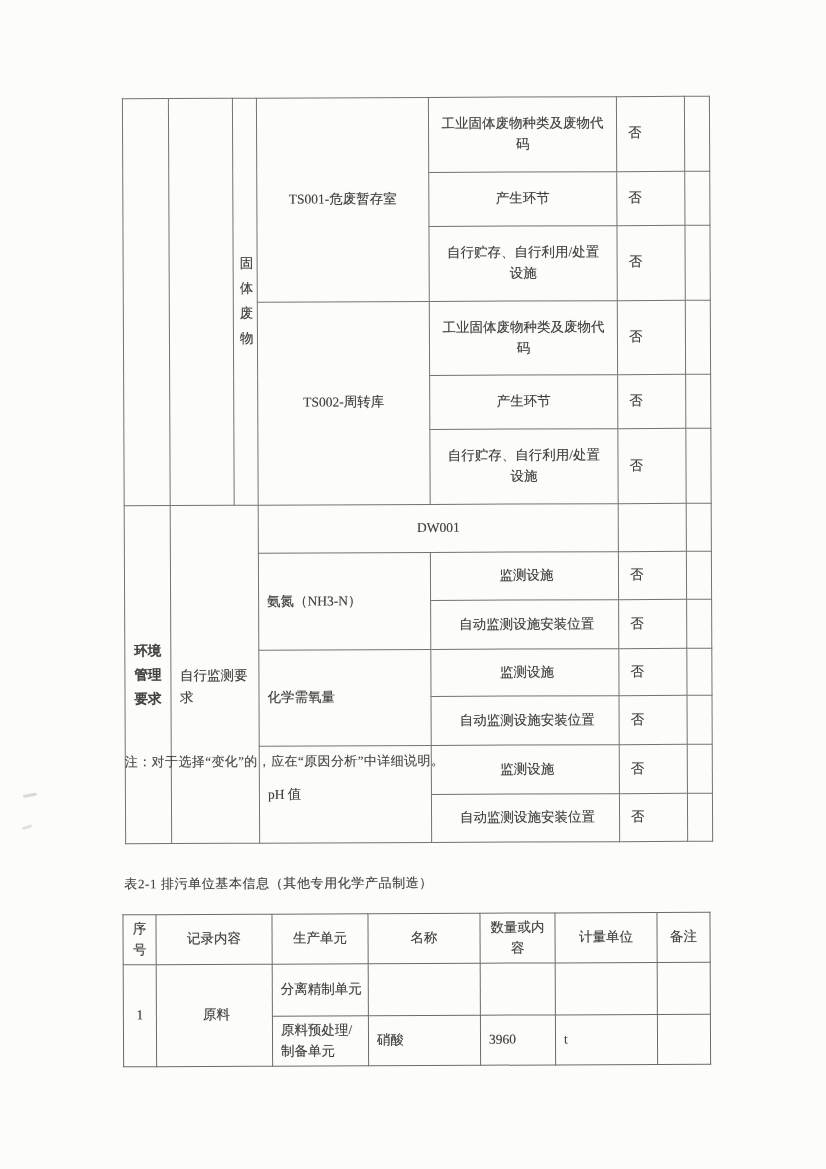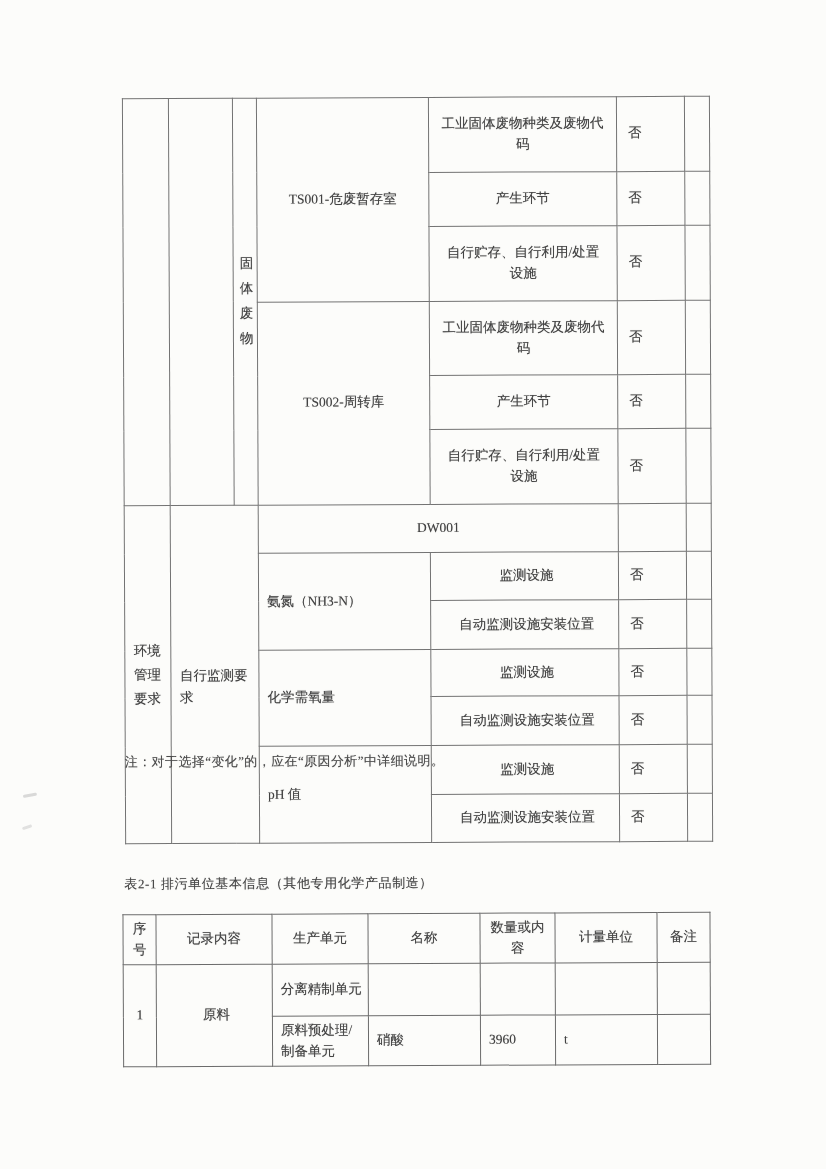--- a/index.html
+++ b/index.html
@@ -33,21 +33,21 @@
   }
   .t1{left:122px;top:97px;width:587px;border:1.5px solid #5f5f5f;}
   .t2{left:119px;top:913px;width:587px;border:1.5px solid #5f5f5f;}
   td.c{text-align:center;}
   td.crit{text-align:center;padding:16px 12px;}
   td.lft{text-align:center;padding-left:10px;}
   td.st{text-align:left;padding-left:11px;}
   td.param{text-align:left;padding-left:8px;}
   td.end{padding:0;}
   .vnarrow{display:inline-block;width:15px;word-break:break-all;line-height:1.85;text-align:left;}
-  .vcat{display:inline-block;width:28px;word-break:break-all;line-height:1.75;text-align:left;}
+  .vcat{display:inline-block;width:28px;word-break:break-all;line-height:1.75;text-align:center;font-weight:bold;}
   .wrap5{display:inline-block;width:70px;word-break:break-all;line-height:1.6;text-align:left;margin-top:24px;}
   .note{
     position:absolute;left:122px;top:752px;
     font-size:13px;letter-spacing:0.4px;color:#4a4a4a;
     text-shadow:0 0 0.7px rgba(90,90,90,0.5);
   }
   .heading{
     position:absolute;left:121px;top:789px;
     font-family:"Liberation Sans","DejaVu Sans",sans-serif;
     font-size:21px;font-weight:700;letter-spacing:2px;color:#1e1e1e;

